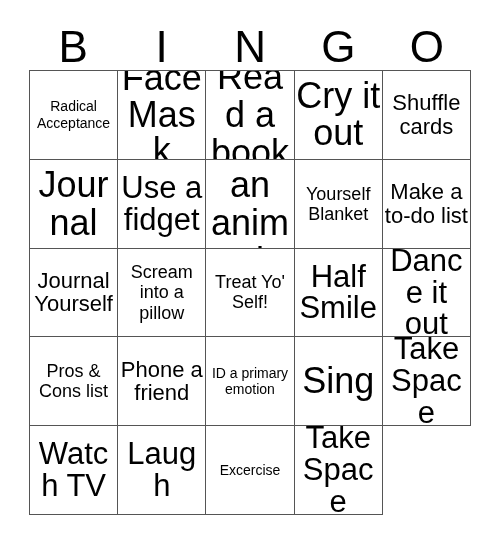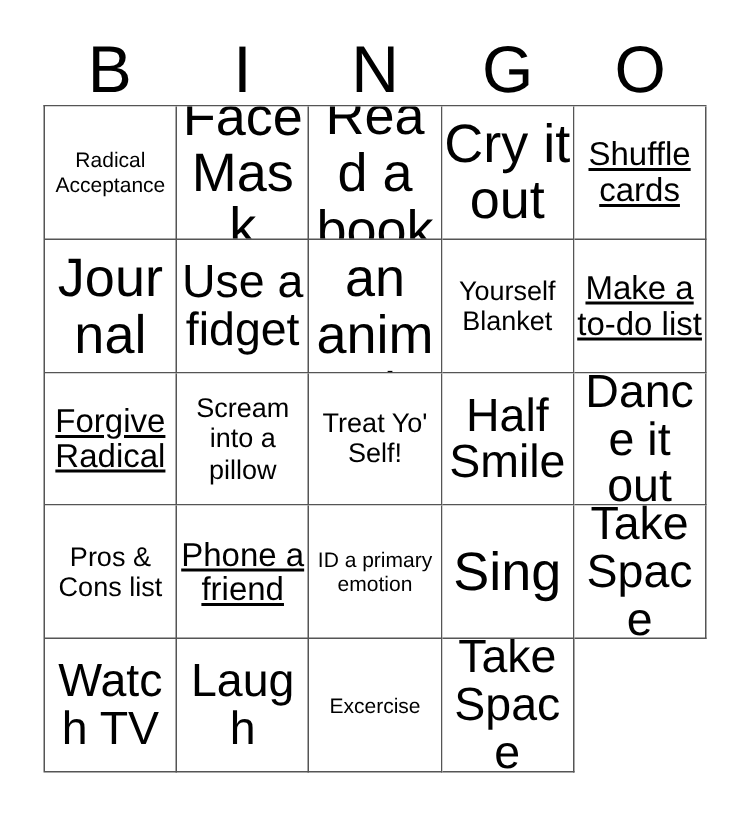--- a/index.html
+++ b/index.html
@@ -81,21 +81,21 @@
     line-height: 1.06;
     font-weight: 400;
     color: #000000;
     word-wrap: break-word;
     hyphens: none;
   }
 
   
   .fs-xs  { font-size: 14px; line-height: 1.18; }
   .fs-s   { font-size: 18px; line-height: 1.12; }
-  .fs-m   { font-size: 22px; line-height: 1.08; text-decoration: underline; }
+  .fs-m   { font-size: 22px; line-height: 1.08; }
   .fs-l   { font-size: 36px; line-height: 1.05; }
   .fs-xl  { font-size: 31px; line-height: 1.03; }
   .fs-xxl { font-size: 36px; line-height: 1.02; }
 </style>
 </head>
 <body>
 
 <div id="card">
 
   <div id="header-row">
@@ -131,21 +131,21 @@
       <div class="cell">
         <span class="cell-text fs-l">Pet an animal</span>
       </div>
       <div class="cell">
         <span class="cell-text fs-s">Yourself Blanket</span>
       </div>
       <div class="cell">
         <span class="cell-text fs-m">Make a to-do list</span>
       </div>
       <div class="cell">
-        <span class="cell-text fs-m">Forgive Radical</span>
+        <span class="cell-text fs-m">Journal Yourself</span>
       </div>
       <div class="cell">
         <span class="cell-text fs-s">Scream into a pillow</span>
       </div>
       <div class="cell">
         <span class="cell-text fs-s">Treat Yo' Self!</span>
       </div>
       <div class="cell">
         <span class="cell-text fs-xl">Half Smile</span>
       </div>

